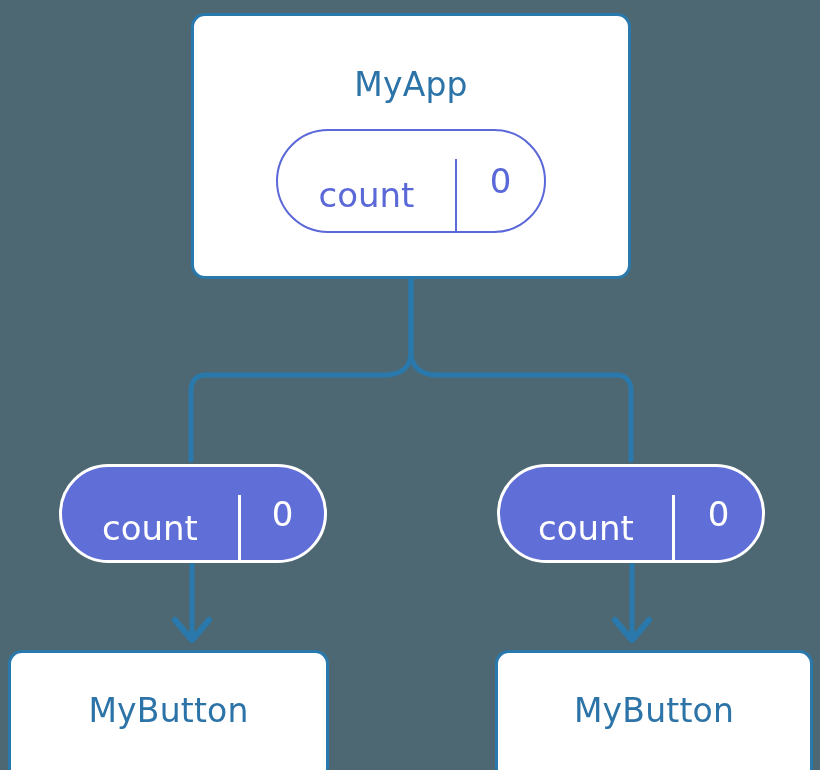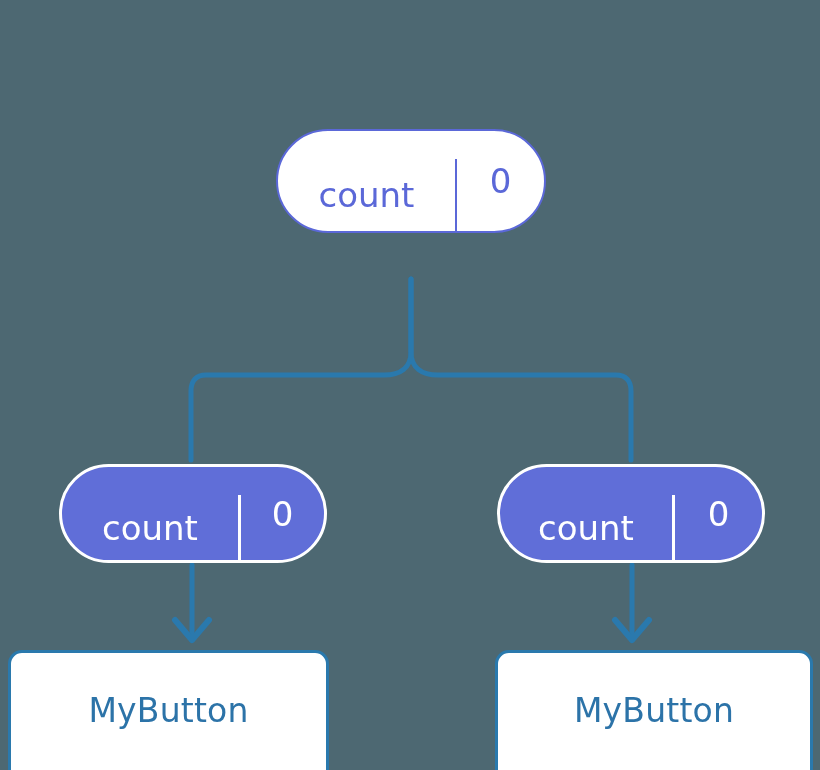--- a/index.html
+++ b/index.html
@@ -153,20 +153,23 @@
     <path d="M 411 279 L 411 352 C 411 368 400 375 384 375 L 206 375 C 196 375 191 381 191 391 L 191 460" stroke="#2a79ad" stroke-width="5" stroke-linecap="round" fill="none"></path>
     <path d="M 411 279 L 411 352 C 411 368 422 375 438 375 L 616 375 C 626 375 631 381 631 391 L 631 460" stroke="#2a79ad" stroke-width="5" stroke-linecap="round" fill="none"></path>
 
     <path d="M 192 565 L 192 640" stroke="#2a79ad" stroke-width="5" stroke-linecap="round" fill="none"></path>
     <path d="M 175 620 L 192 640 L 209 620" stroke="#2a79ad" stroke-width="6" stroke-linecap="round" stroke-linejoin="round" fill="none"></path>
 
     <path d="M 632 565 L 632 640" stroke="#2a79ad" stroke-width="5" stroke-linecap="round" fill="none"></path>
     <path d="M 615 620 L 632 640 L 649 620" stroke="#2a79ad" stroke-width="6" stroke-linecap="round" stroke-linejoin="round" fill="none"></path>
   </svg>
 
+  <div id="app-box" class="comp-box">
+    <div class="comp-title">MyApp</div>
+  </div>
 
   <div id="app-state-pill" class="pill pill-outline">
     <div class="cell cell-key">count</div>
     <div class="cell cell-val">0</div>
   </div>
 
   <div id="prop-pill-left" class="pill pill-filled">
     <div class="cell cell-key">count</div>
     <div class="cell cell-val">0</div>
   </div>

